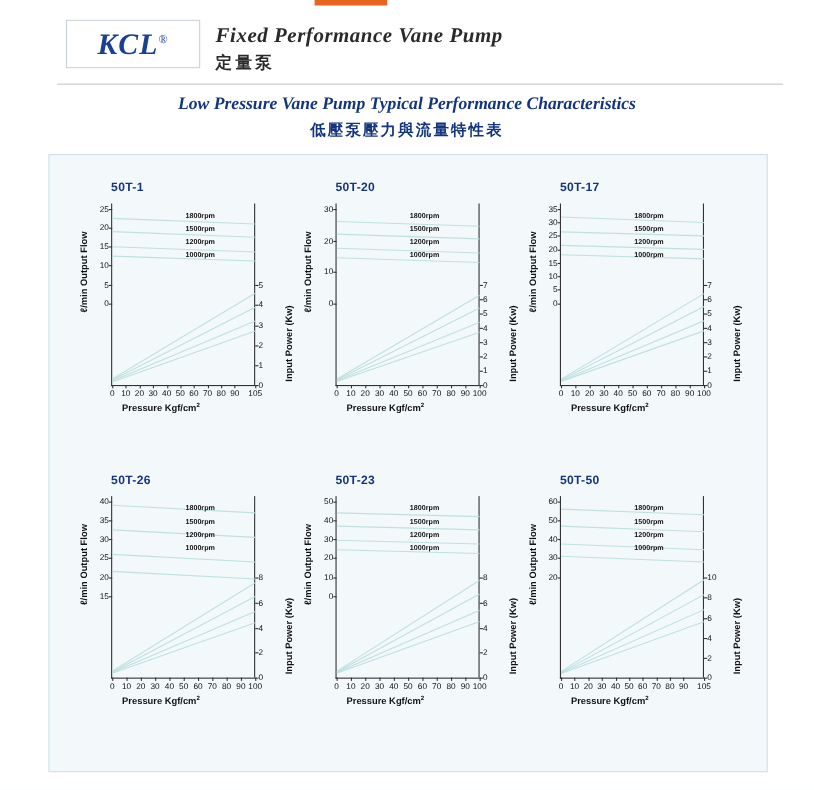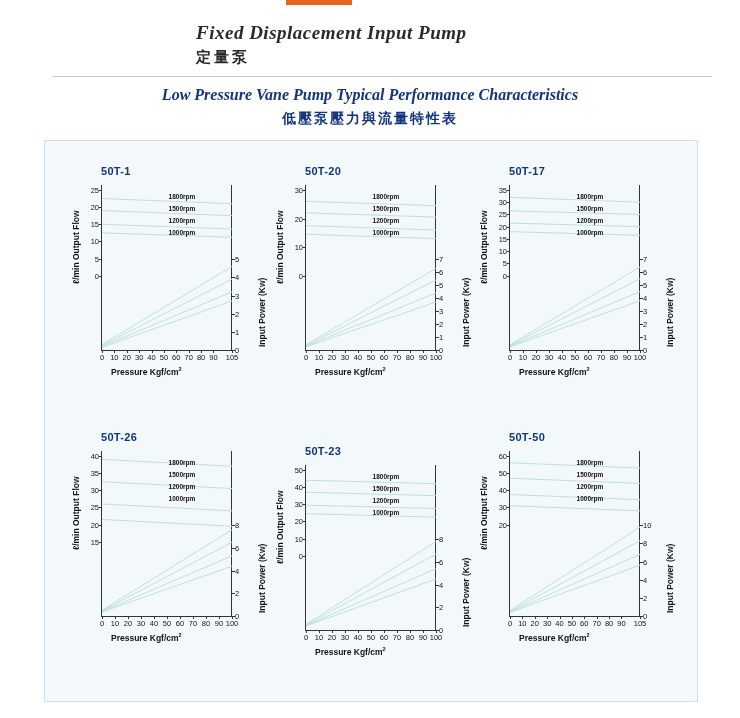--- a/index.html
+++ b/index.html
@@ -128,21 +128,24 @@
   }
   .svgwrap{position:absolute;left:0;top:0;width:100%;height:100%;}
   .sup{font-size:5.5px;vertical-align:super;}
 </style>
 </head>
 <body>
 
 <div class="top-accent"></div>
 
 <div class="header">
-  <div class="title-en">Fixed Displacement  Input  Pump</div>
+  <div class="logo-box">
+    <span class="logo-text"><span>KCL</span><span class="logo-reg">®</span></span>
+  </div>
+  <div class="title-en">Fixed Performance  Vane  Pump</div>
   <div class="title-zh">定量泵</div>
   <div class="hr-line"></div>
 </div>
 
 <div class="sub-en">Low Pressure Vane Pump Typical Performance Characteristics</div>
 <div class="sub-zh">低壓泵壓力與流量特性表</div>
 
 <div class="panel">
   <div id="charts-host">
       <div class="chart" style="left: 18px; top: 24px;">
@@ -420,21 +423,21 @@
           </svg>
         </div>
         <div class="rpm" style="left: 105.6px; top: 28px;">1800rpm</div>
         <div class="rpm" style="left: 105.6px; top: 40px;">1500rpm</div>
         <div class="rpm" style="left: 105.6px; top: 52px;">1200rpm</div>
         <div class="rpm" style="left: 105.6px; top: 64px;">1000rpm</div>
         <div class="ytitle" style="left: 8px; top: 119px;">ℓ/min Output Flow</div>
         <div class="ytitle-r" style="left: 194px; top: 181.7px;">Input Power (Kw)</div>
         <div class="xtitle" style="left: 48px; top: 201px;">Pressure Kgf/cm<span class="sup">2</span></div>
       </div>
-      <div class="chart" style="left: 222px; top: 304px;">
+      <div class="chart" style="left: 222px; top: 290px;">
         <div class="chart-title">50T-23</div>
         <div class="plot">
           <div class="axis-r"></div>
           <div class="ylab" style="top: 90.75px;">0</div>
           <div class="tick-l" style="top: 90.75px;"></div>
           <div class="ylab" style="top: 73.59px;">10</div>
           <div class="tick-l" style="top: 73.59px;"></div>
           <div class="ylab" style="top: 56.43px;">20</div>
           <div class="tick-l" style="top: 56.43px;"></div>
           <div class="ylab" style="top: 39.27px;">30</div>

